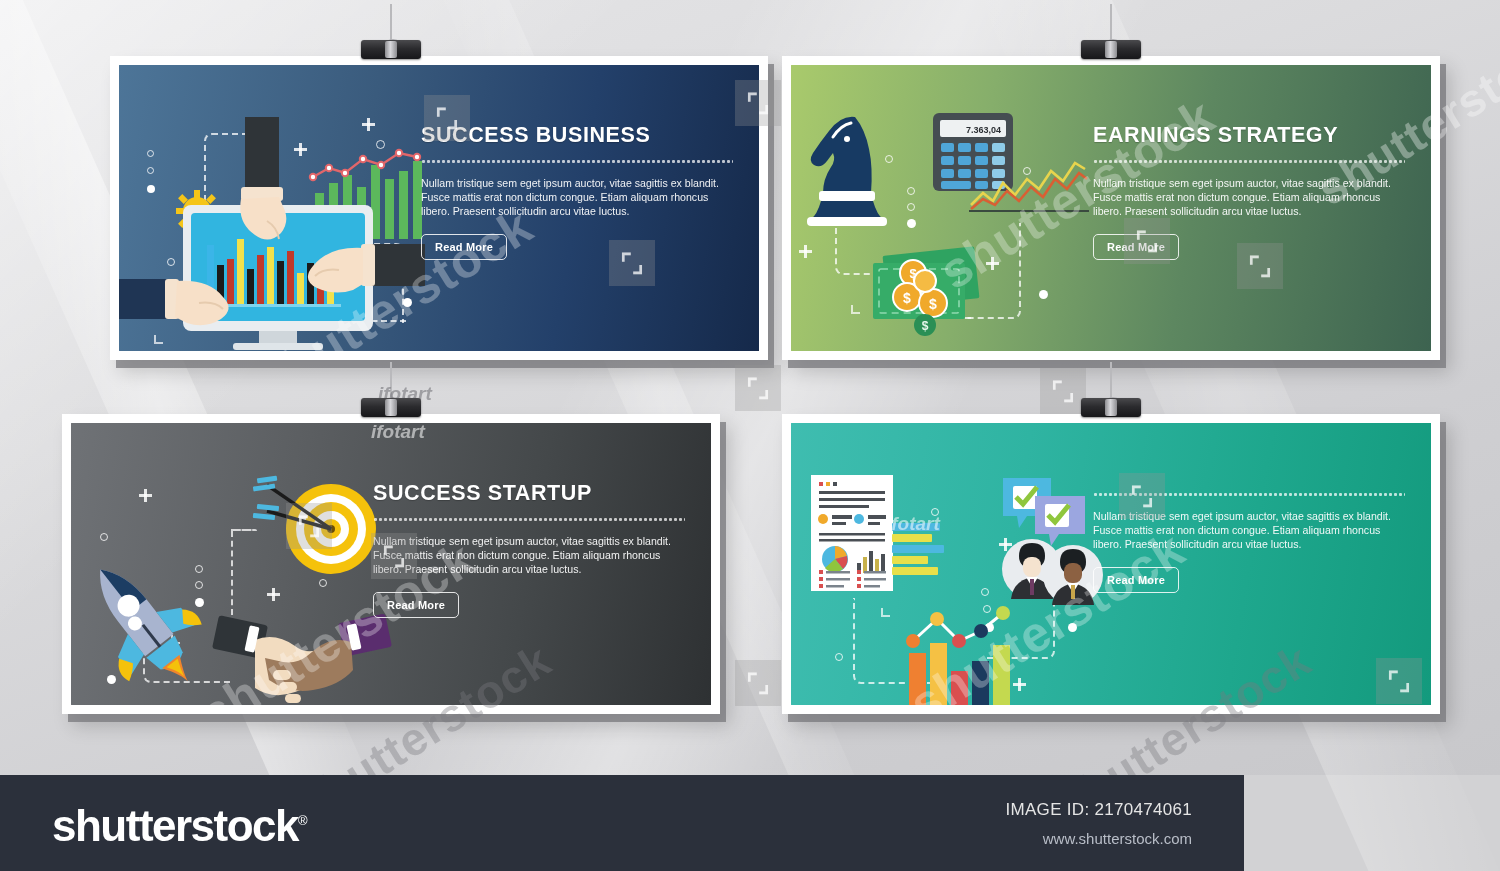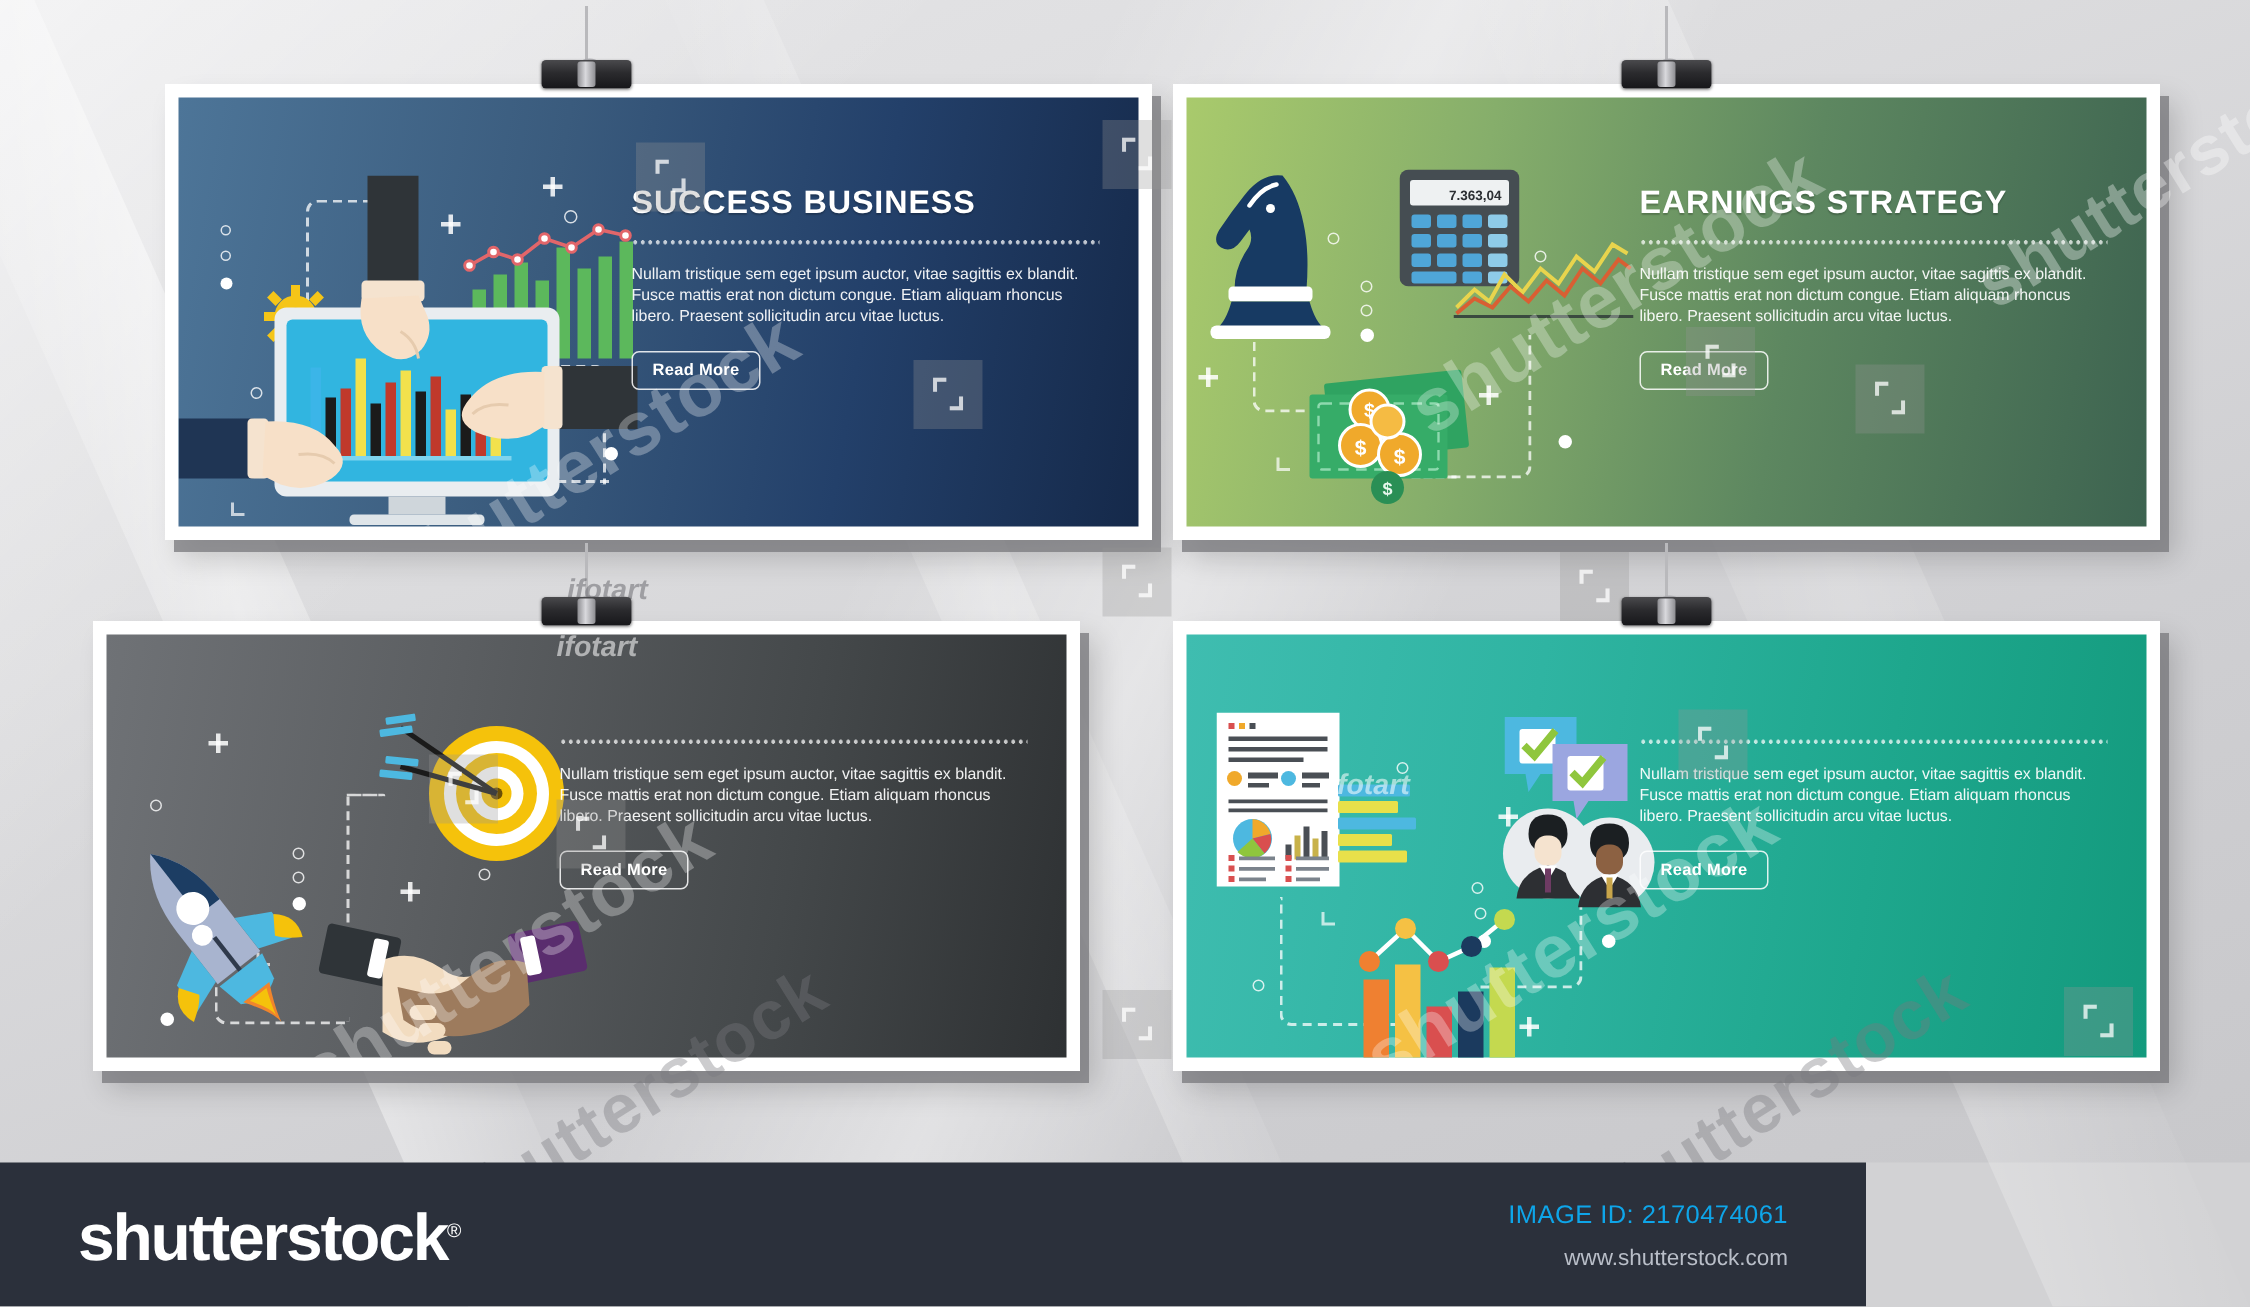--- a/index.html
+++ b/index.html
@@ -123,21 +123,21 @@
     position:absolute; left:0; top:775px; width:1244px; height:96px;
     background:#2b303b;
   }
   #logo {
     position:absolute; left:52px; top:26px;
     color:#fff; font-size:44px; font-weight:bold; letter-spacing:-1.5px;
   }
   #logo sup { font-size:13px; vertical-align:super; font-weight:normal; }
   #imgid {
     position:absolute; right:52px; top:25px; text-align:right;
-    color:#0ea5e9; font-size:17px; letter-spacing:.3px;
+    color:#e5e5e5; font-size:17px; letter-spacing:.3px;
   }
   #siteurl {
     position:absolute; right:52px; top:55px; text-align:right;
     color:#b9bec8; font-size:15px;
   }
 </style>
 </head>
 <body>
 
 <div id="wall">
@@ -427,20 +427,21 @@
             <rect x="62" y="62" width="18" height="10" rx="5"></rect>
             <rect x="68" y="74" width="18" height="10" rx="5"></rect>
             <rect x="74" y="86" width="16" height="9" rx="4.5"></rect>
           </g>
           <rect x="36" y="18" width="10" height="26" rx="2" fill="#ffffff" transform="rotate(12 41 31)"></rect>
           <rect x="138" y="16" width="10" height="26" rx="2" fill="#ffffff" transform="rotate(-12 143 29)"></rect>
         </svg>
       </div>
 
       <div class="txt">
+        <div class="ttl">SUCCESS STARTUP</div>
         <div class="rule"></div>
         <div class="body">Nullam tristique sem eget ipsum auctor, vitae sagittis ex blandit. Fusce mattis erat non dictum congue. Etiam aliquam rhoncus libero. Praesent sollicitudin arcu vitae luctus.</div>
         <div class="btn">Read More</div>
       </div>
 
       <div class="wm-tile" style="left:215px; top:80px;">⌜⌟</div>
       <div class="wm-tile" style="left:300px; top:110px;">⌜⌟</div>
       <div class="wm-text" style="left:110px; top:185px;">shutterstock</div>
       <div class="wm-ifotart" style="left:300px; top:-2px;">ifotart</div>
     </div>

